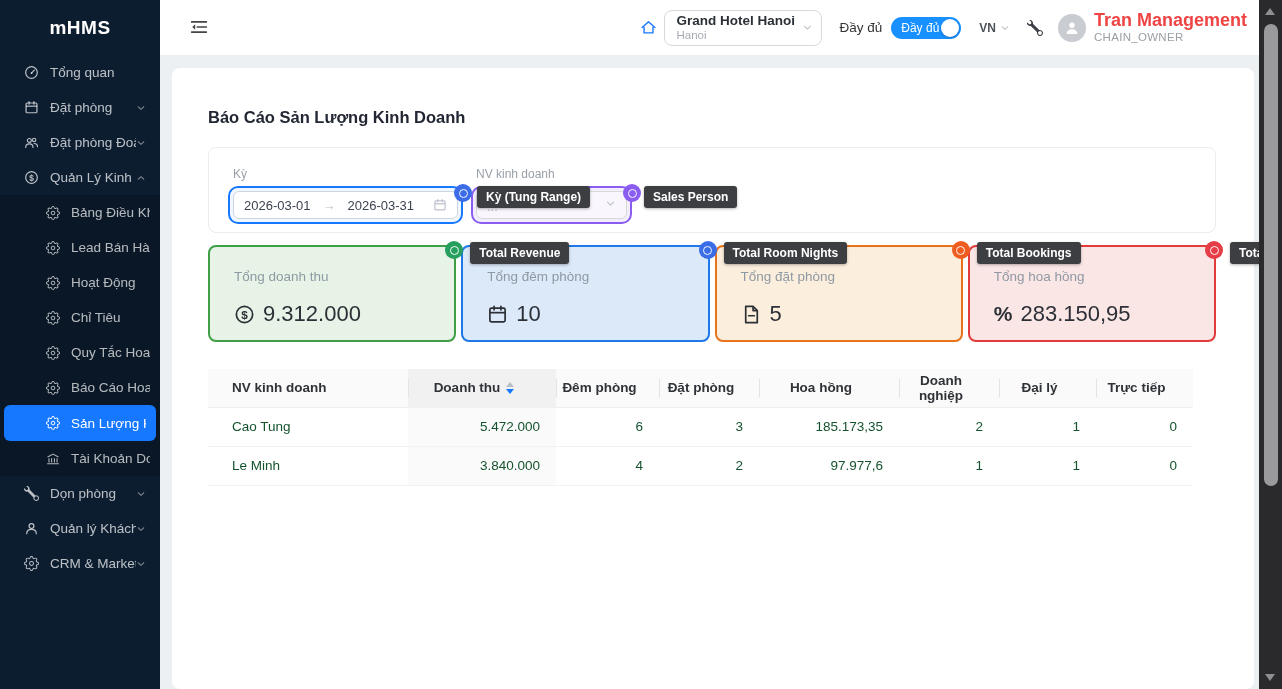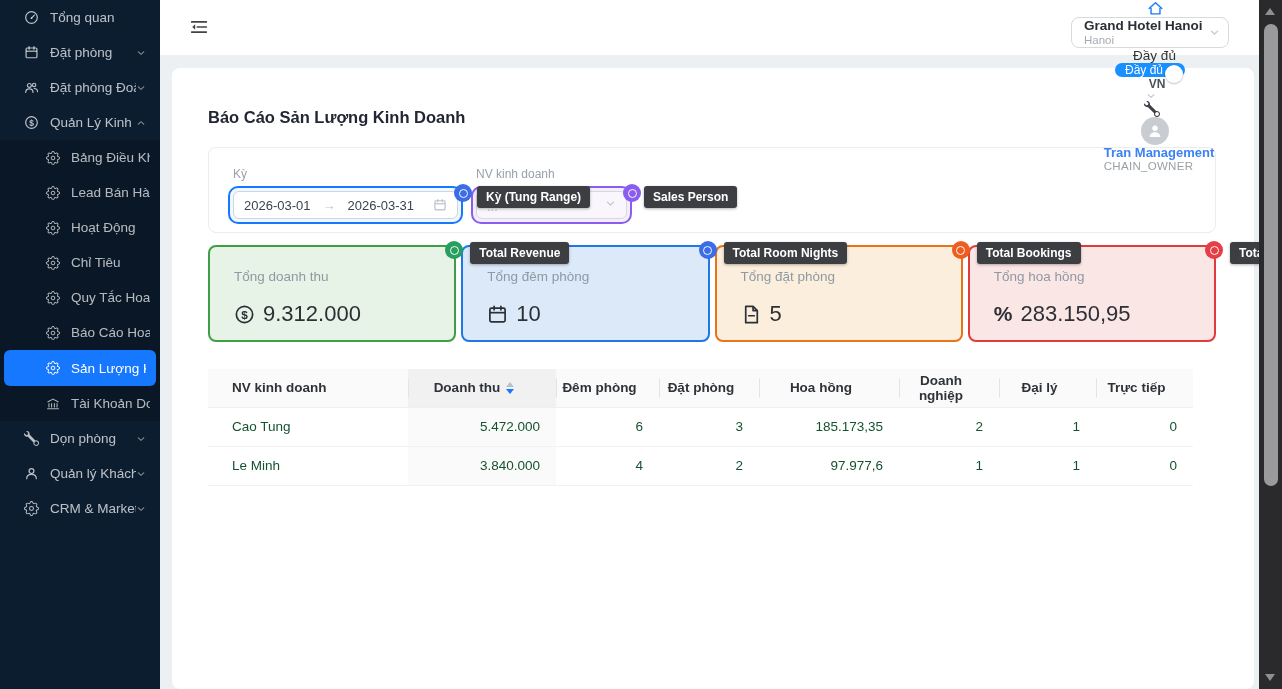--- a/index.html
+++ b/index.html
@@ -20,42 +20,42 @@
   .smi { height:35px; display:flex; align-items:center; padding:0 10px 0 46px; color:rgba(255,255,255,.70); font-size:13.5px; cursor:pointer; }
   .smi .mi-ic { width:15px; height:15px; margin-right:10px; flex:none; display:flex; align-items:center; }
   .smi .mi-ic svg { width:14px; height:14px; }
   .smi.selected { background:#1677ff; color:#fff; border-radius:6px; margin:0 4px; padding-left:42px; height:36px; }
   .smi .mi-label { white-space:nowrap; overflow:hidden; }
 
   
   .header { position:absolute; left:160px; top:0; width:1122px; height:55px; background:#fff; z-index:4; }
   .fold-btn { position:absolute; left:30px; top:18px; width:18px; height:18px; color:#444; cursor:pointer; }
   .fold-btn svg { width:18px; height:18px; }
-  .header-right { position:absolute; right:35px; top:0; height:55px; display:flex; align-items:center;flex-direction:column; }
+  .header-right { position:absolute; right:35px; top:0; height:55px; display:flex; align-items:center; }
   .home-ic { width:17px; height:17px; color:#1677ff; margin-right:7px; cursor:pointer; }
   .home-ic svg { width:17px; height:17px; }
   .hotel-select { width:158px; height:36px; border:1px solid #d9d9d9; border-radius:8px; display:flex; align-items:center; padding:0 8px 0 12px; cursor:pointer; margin-right:18px; background:#fff; }
   .hotel-txt { flex:1; line-height:1.15; overflow:hidden; }
   .hotel-name { font-size:13.5px; font-weight:700; color:#2b2f36; white-space:nowrap; }
   .hotel-city { font-size:11.5px; color:#a6abb3; }
   .sel-chev { width:11px; height:11px; color:#c3c6cc; }
   .sel-chev svg { width:11px; height:11px; display:block; }
   .mode-label { font-size:13.5px; color:#333; margin-right:9px; }
   .switch { width:70px; height:22px; background:#1890ff; border-radius:11px; position:relative; display:flex; align-items:center; padding-left:10px; cursor:pointer; margin-right:18px; }
   .switch-txt { color:#fff; font-size:12px; }
   .switch-knob { position:absolute; right:2px; top:2px; width:18px; height:18px; border-radius:50%; background:#fff; box-shadow:0 1px 2px rgba(0,0,0,.25); }
   .lang { font-size:12px; font-weight:700; color:#4c5158; margin-right:4px; cursor:pointer; }
   .lang-chev { width:10px; height:10px; color:#c3c6cc; margin-right:17px; }
   .lang-chev svg { width:10px; height:10px; display:block; }
   .wrench-btn { width:16px; height:16px; color:#3c4046; margin-right:15px; cursor:pointer; }
   .wrench-btn svg { width:16px; height:16px; }
   .avatar { width:28px; height:28px; border-radius:50%; background:#c9ccd1; display:flex; align-items:center; justify-content:center; margin-right:8px; flex:none; }
   .avatar svg { width:16px; height:16px; color:#fff; }
   .user-block { line-height:1.2; }
-  .user-name { font-size:13px; font-weight:700; color:#3b82f6; white-space:nowrap; }
+  .user-name { font-size:18px; font-weight:700; color:#ef4444; white-space:nowrap; }
   .user-role { font-size:11.5px; color:#9aa0a6; letter-spacing:.3px; }
 
   
   .content { position:absolute; left:160px; top:55px; width:1099px; height:634px; background:#edf0f3; }
   .main-card { position:relative; margin:13px 5px 0 12px; height:calc(100% - 13px); background:#fff; border-radius:8px; padding:40px 38px 0 36px; }
   .page-title { font-size:16.5px; font-weight:700; color:#222733; margin-bottom:20px; }
 
   .filter-card { position:relative; border:1px solid #ececec; border-radius:8px; height:86px; padding:19px 0 0 19px; display:flex; align-items:flex-start; }
   .fgroup { position:relative; }
   .flabel { display:block; font-size:12px; color:#98a0a9; margin:0 0 5px 5px; }
@@ -186,20 +186,21 @@
     <symbol id="i-fold" viewBox="0 0 16 16">
         <path d="M1.5 3.5h13M6.5 8h8M1.5 12.5h13" stroke="currentColor" stroke-width="1.5" stroke-linecap="round"></path>
         <path d="M4.6 5.6 2 8l2.6 2.4z" fill="currentColor"></path>
       </symbol>
   </defs>
 </svg>
 
 <div class="app">
 
   <aside class="sidebar">
+    <div class="logo">mHMS</div>
 
     <nav>
       <div class="mi">
         <span class="mi-ic">
             <svg>
               <use href="#i-dash"></use>
             </svg>
           </span>
         <span class="mi-label">Tổng quan</span>
       </div>

